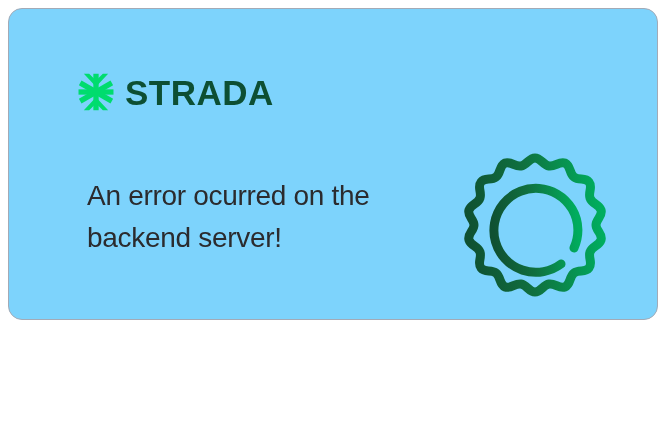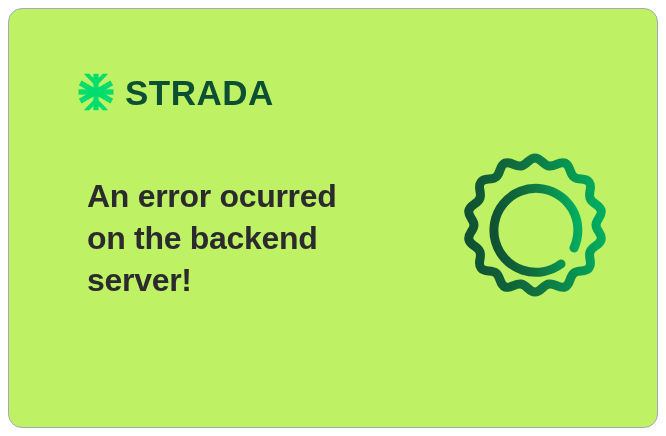--- a/index.html
+++ b/index.html
@@ -21,23 +21,23 @@
     background: #ffffff;
     overflow: hidden;
   }
 
   
   #error-card {
     position: absolute;
     left: 8px;
     top: 8px;
     width: 650px;
-    height: 420px;
+    height: 312px;
     box-sizing: border-box;
-    background: #bef264;
+    background: #7dd3fc;
     border: 1px solid #a3aab6;
     border-radius: 14px;
   }
 
   
   #brand {
     position: absolute;
     left: 68px;
     top: 64px;
     display: flex;
@@ -57,22 +57,22 @@
     line-height: 1;
     white-space: nowrap;
   }
 
   
   #error-message {
     position: absolute;
     left: 78px;
     top: 166px;
     width: 290px;
-    font-size: 32px;
-    font-weight: bold;
+    font-size: 28px;
+    font-weight: normal;
     line-height: 42px;
     letter-spacing: -0.3px;
     color: #2b2b2e;
   }
 
   
   #gear-illustration {
     position: absolute;
     left: 446px;
     top: 140px;

